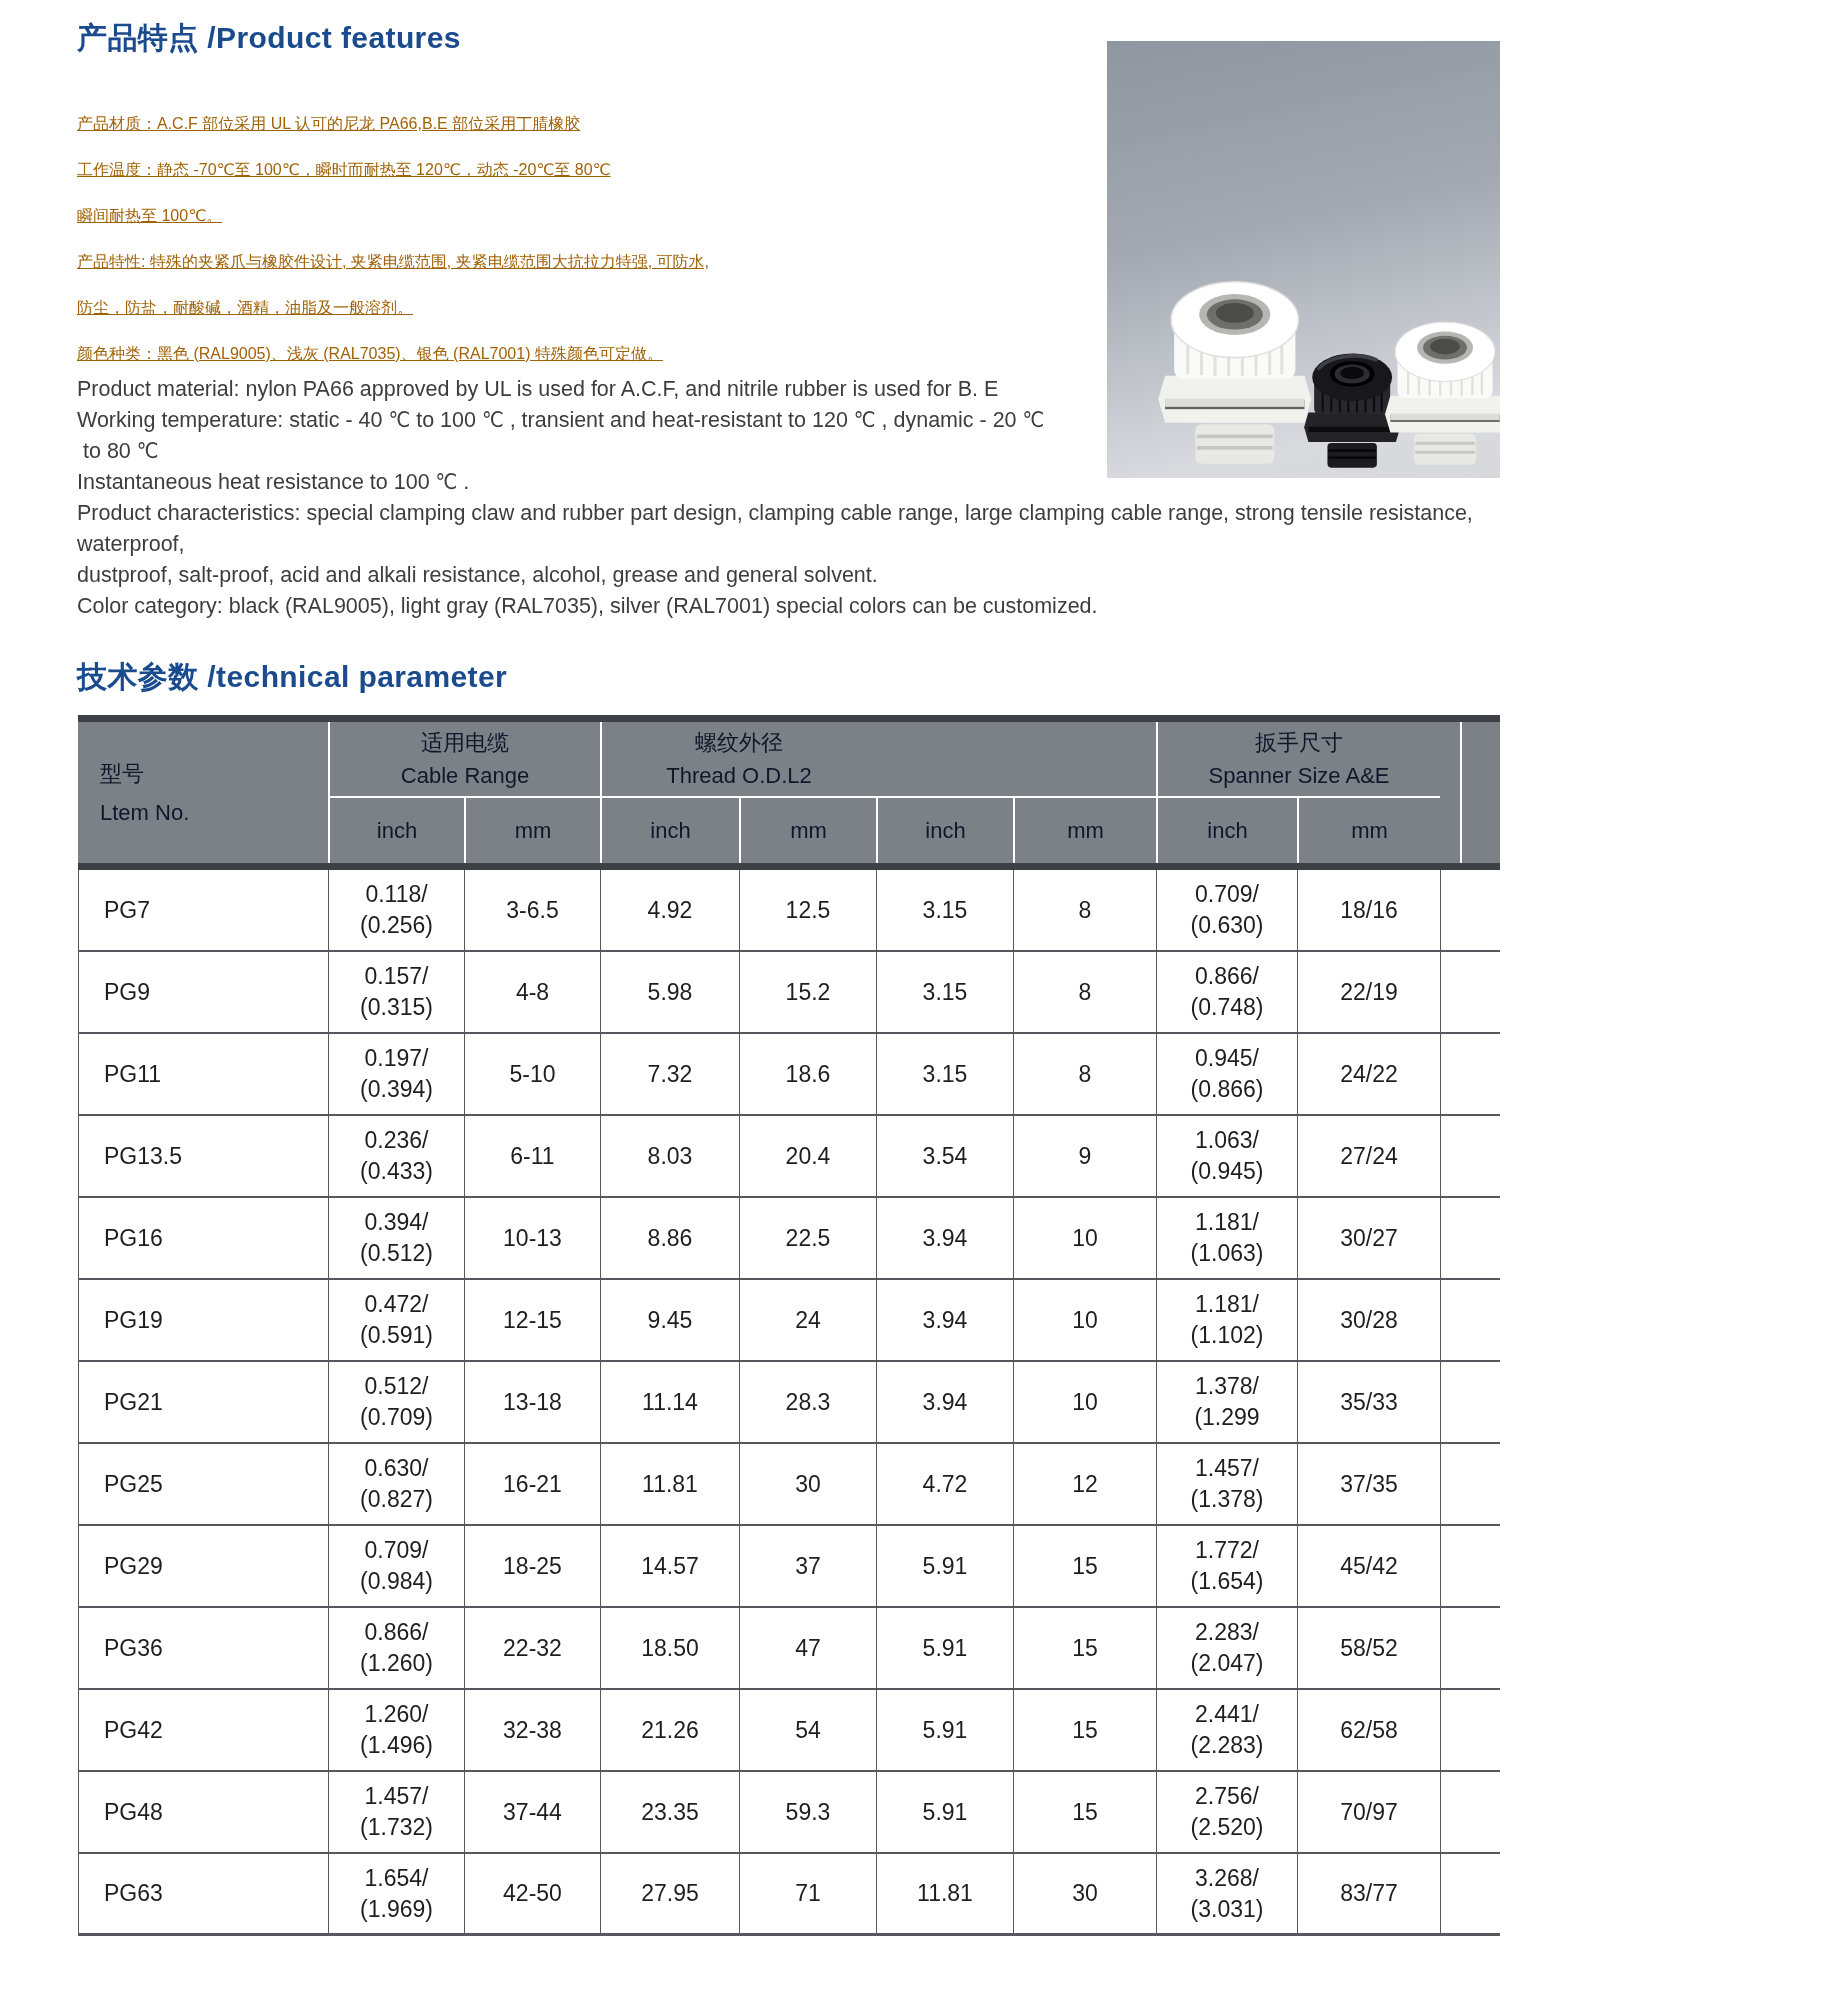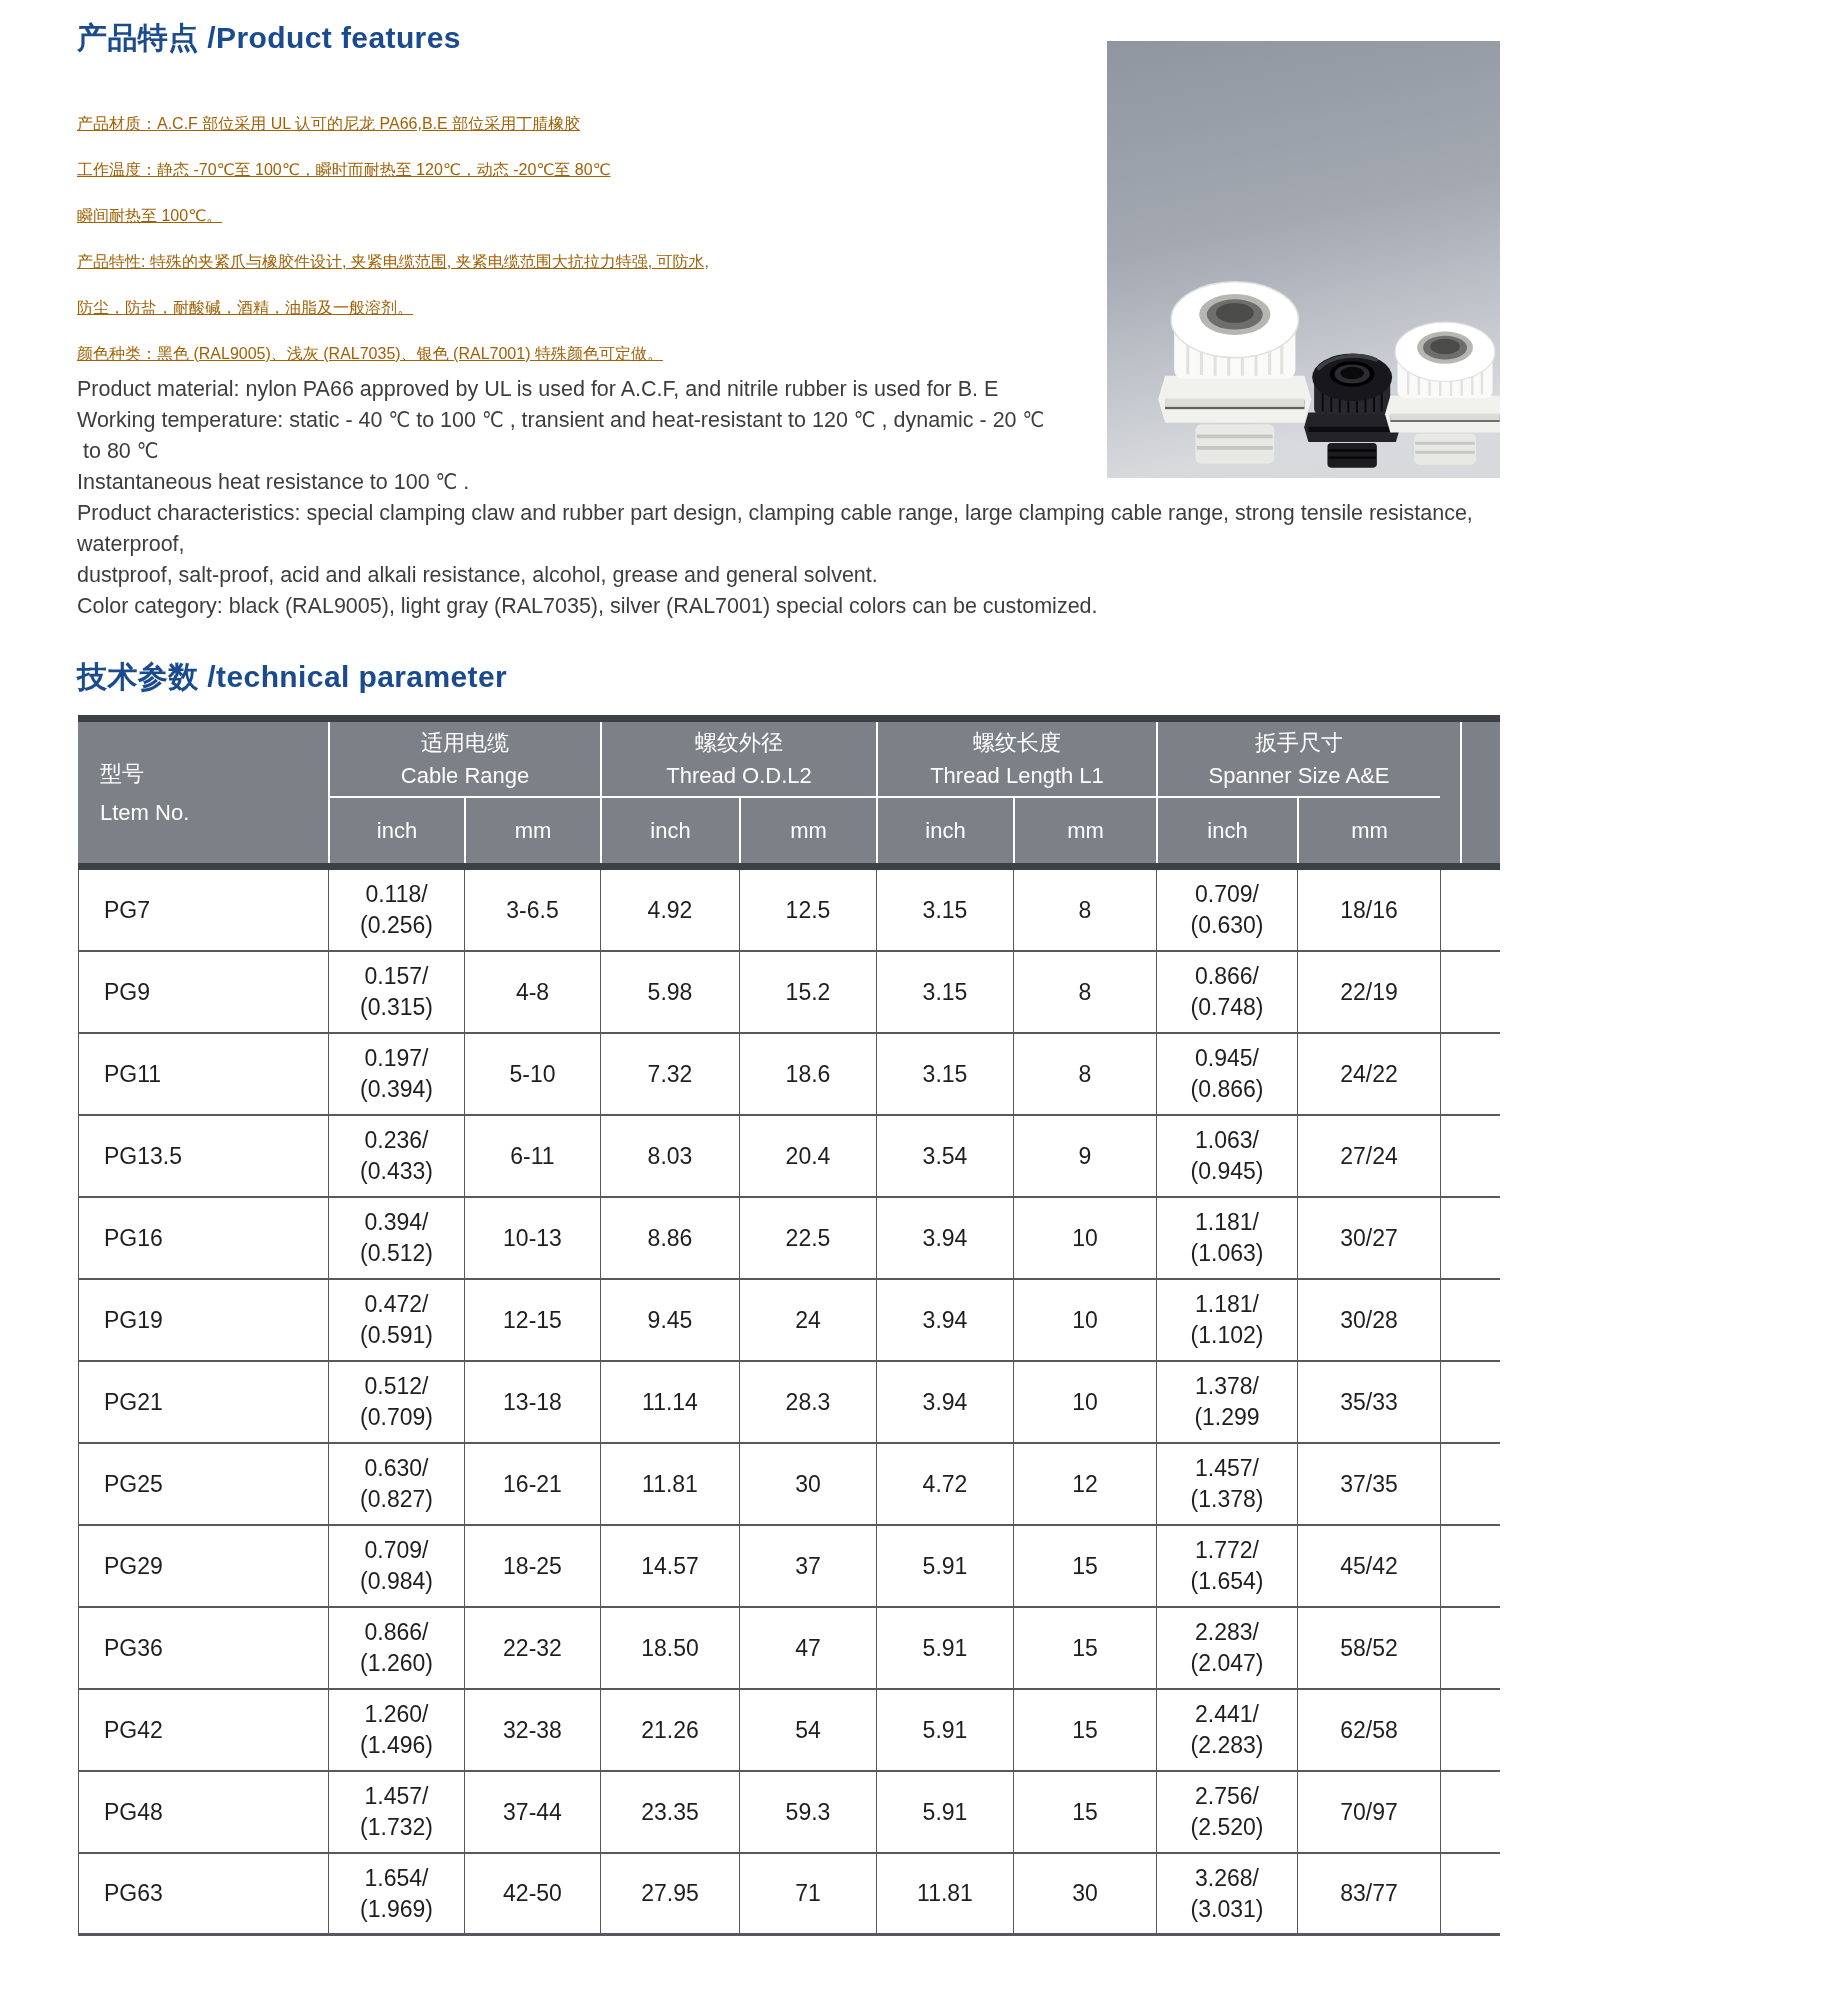--- a/index.html
+++ b/index.html
@@ -17,21 +17,21 @@
   
   .photo{position:absolute;left:1107px;top:41px;width:630px;height:437px;
         background:linear-gradient(168deg,#8f96a0 0%,#a3a8b1 38%,#c3c7cd 62%,#d8dade 78%,#d6d8db 100%);}
   
   .ttable{position:absolute;left:78px;top:715px;width:1672px;}
   .thead{display:grid;box-sizing:border-box;
         grid-template-columns:250px 136px 136px 139px 137px 137px 143px 141px 143px 308px;
         grid-template-rows:74px 67px;
         background:#7c8187;border-top:7.4px solid #3d4145;border-bottom:7.4px solid #3d4145;}
   .th{box-sizing:border-box;display:flex;align-items:center;justify-content:center;
-        color:#ffffff;font-size:22px;line-height:33px;text-align:center;white-space:pre-line;}
+        color:#0f172a;font-size:22px;line-height:33px;text-align:center;white-space:pre-line;}
   .th.item-h{grid-column:1;grid-row:1/3;justify-content:flex-start;text-align:left;
         padding-left:22px;line-height:39px;}
   .th.group{grid-row:1;border-left:2.2px solid #ffffff;}
   .th.g1{grid-column:2/4;} .th.g2{grid-column:4/6;} .th.g3{grid-column:6/8;} .th.g4{grid-column:8/10;}
   .th.qty-h{grid-column:10;grid-row:1/3;border-left:2.2px solid #ffffff;line-height:36px;margin-left:20px;}
   .th.unit{grid-row:2;border-left:2.2px solid #ffffff;border-top:2.2px solid #ffffff;}
   .u0{grid-column:2;} .u1{grid-column:3;} .u2{grid-column:4;} .u3{grid-column:5;}
   .u4{grid-column:6;} .u5{grid-column:7;} .u6{grid-column:8;} .u7{grid-column:9;}
   .tbody{border-left:1.5px solid #55585c;}
   .trow{display:grid;box-sizing:border-box;height:82px;
@@ -111,22 +111,20 @@
   <h2 class="sec-heading" id="tech-heading">技术参数 /technical parameter</h2>
 
   <div class="ttable">
     <div class="thead">
       <div class="th item-h">型号
 Ltem No.</div>
       <div class="th group g1">适用电缆
 Cable Range</div>
       <div class="th group g2">螺纹外径
 Thread O.D.L2</div>
-      <div class="th group g3">螺纹长度
-Thread Length L1</div>
       <div class="th group g4">扳手尺寸
 Spanner Size A&amp;E</div>
       <div class="th qty-h">数量 / 袋
 Qty/bag</div>
       <div class="th unit u0">inch</div>
       <div class="th unit u1">mm</div>
       <div class="th unit u2">inch</div>
       <div class="th unit u3">mm</div>
       <div class="th unit u4">inch</div>
       <div class="th unit u5">mm</div>

